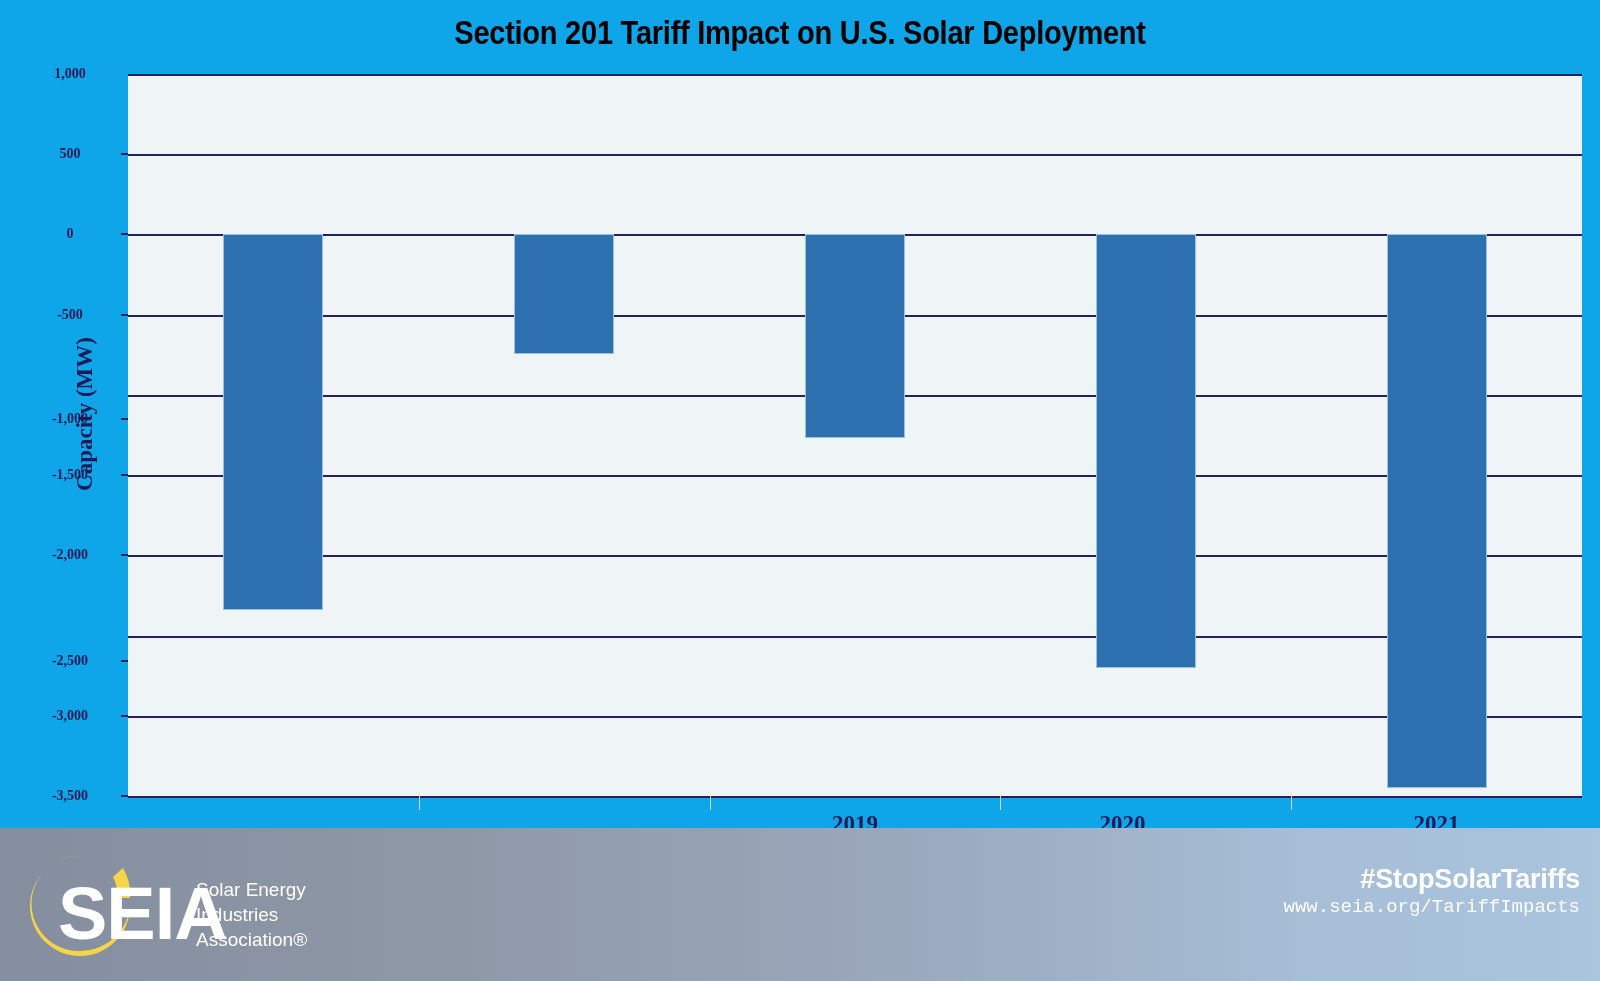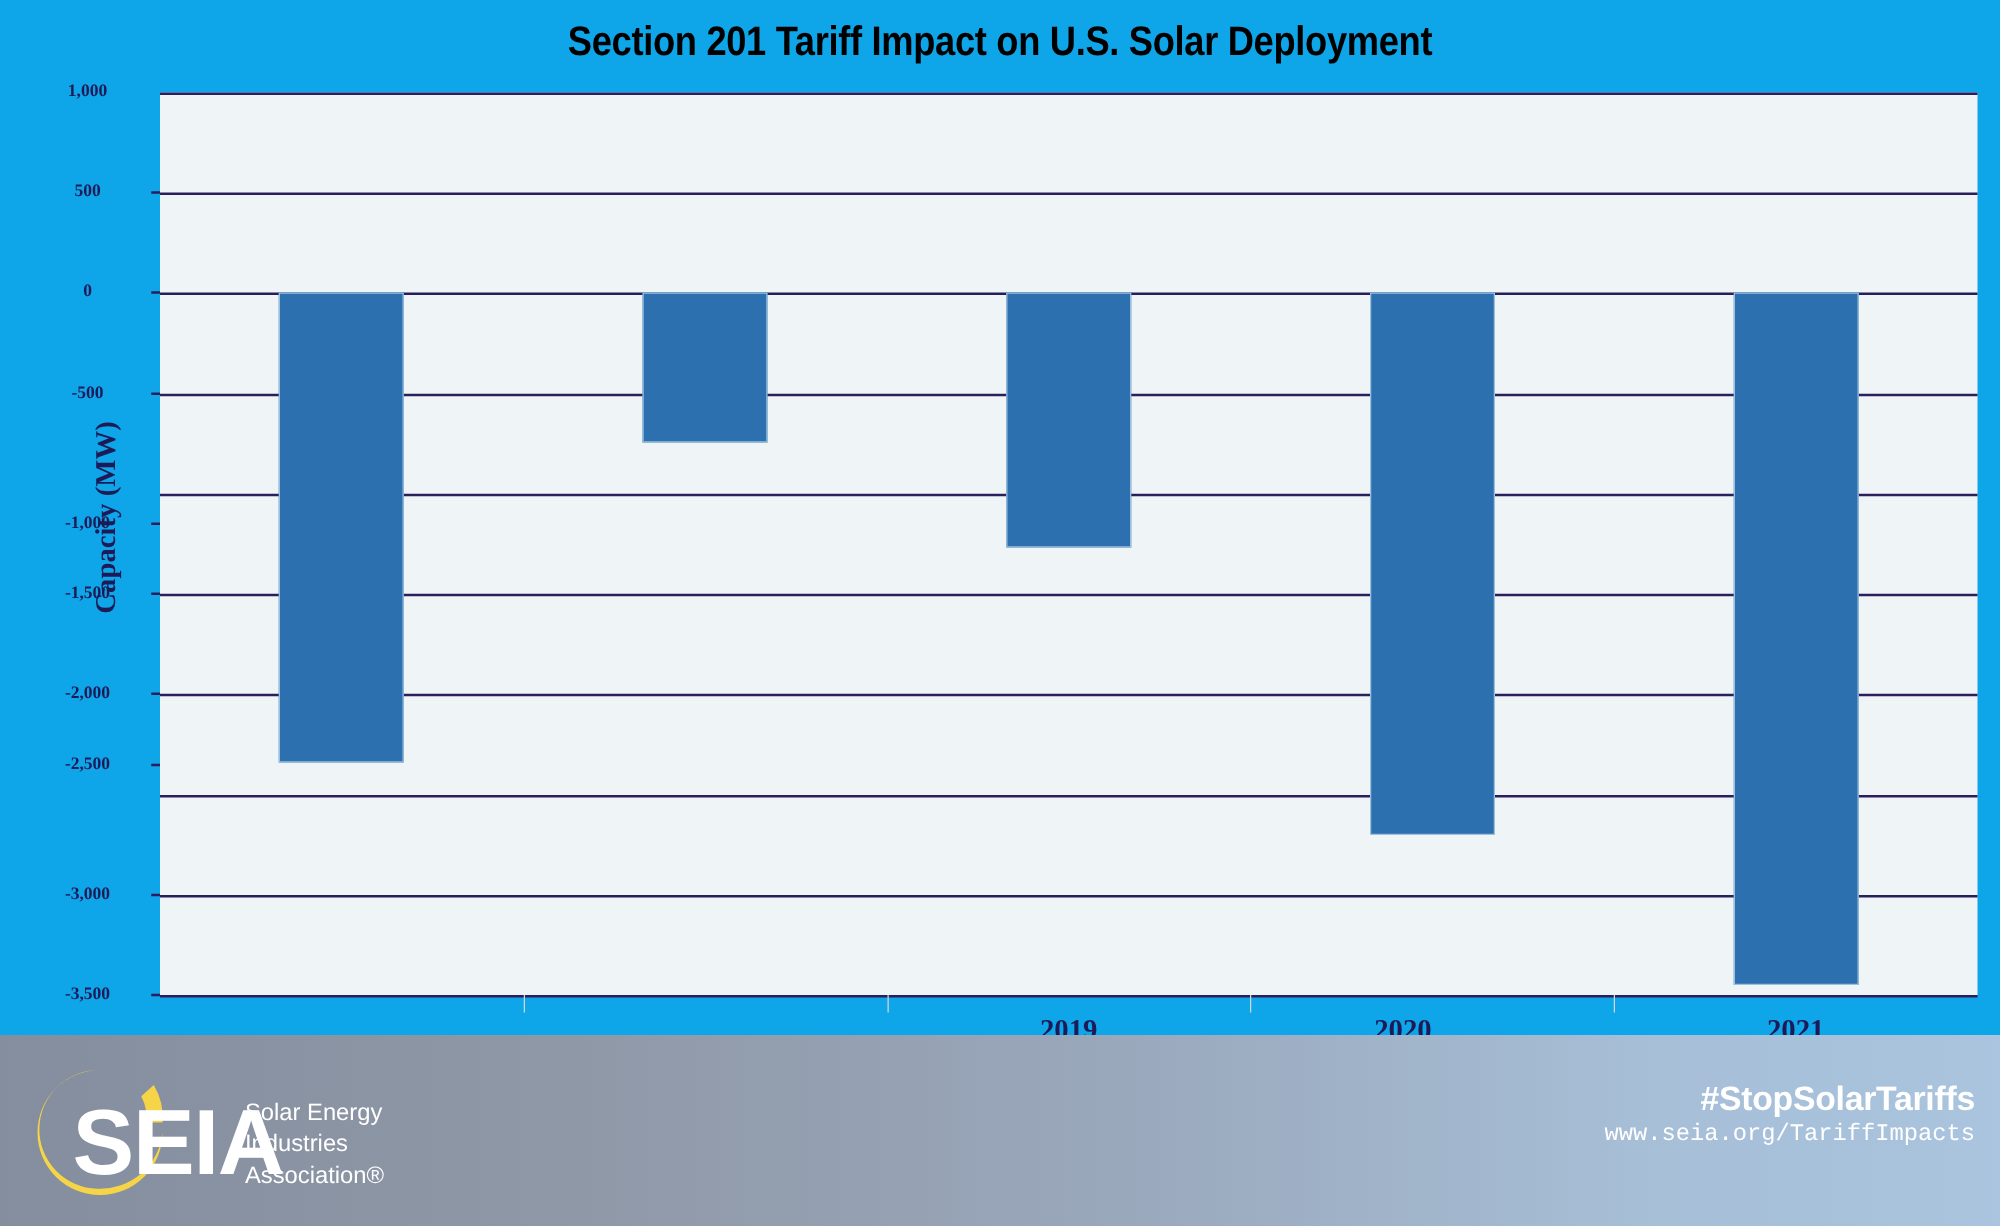--- a/index.html
+++ b/index.html
@@ -138,21 +138,21 @@
   <div id="y-axis-title">Capacity (MW)</div>
 
   <div id="y-tick-labels">
       <div class="ytick" style="top: 74px;">1,000</div>
       <div class="ytick" style="top: 154.222px;">500<span class="dash"></span></div>
       <div class="ytick" style="top: 234.444px;">0<span class="dash"></span></div>
       <div class="ytick" style="top: 314.667px;">-500<span class="dash"></span></div>
       <div class="ytick" style="top: 394.889px; margin-top: 24px;">-1,000<span class="dash"></span></div>
       <div class="ytick" style="top: 475.111px;">-1,500<span class="dash"></span></div>
       <div class="ytick" style="top: 555.333px;">-2,000<span class="dash"></span></div>
-      <div class="ytick" style="top: 612px;">-2,500<span class="dash"></span></div>
+      <div class="ytick" style="top: 661px;">-2,500<span class="dash"></span></div>
       <div class="ytick" style="top: 715.778px;">-3,000<span class="dash"></span></div>
       <div class="ytick" style="top: 796px;">-3,500<span class="dash"></span></div>
     </div>
 
   <div id="plot-area">
     <div id="gridlines">
         <div class="gridline" style="top: 0px;"></div>
         <div class="gridline" style="top: 80.2222px;"></div>
         <div class="gridline zero" style="top: 160.444px;"></div>
         <div class="gridline" style="top: 240.667px;"></div>

